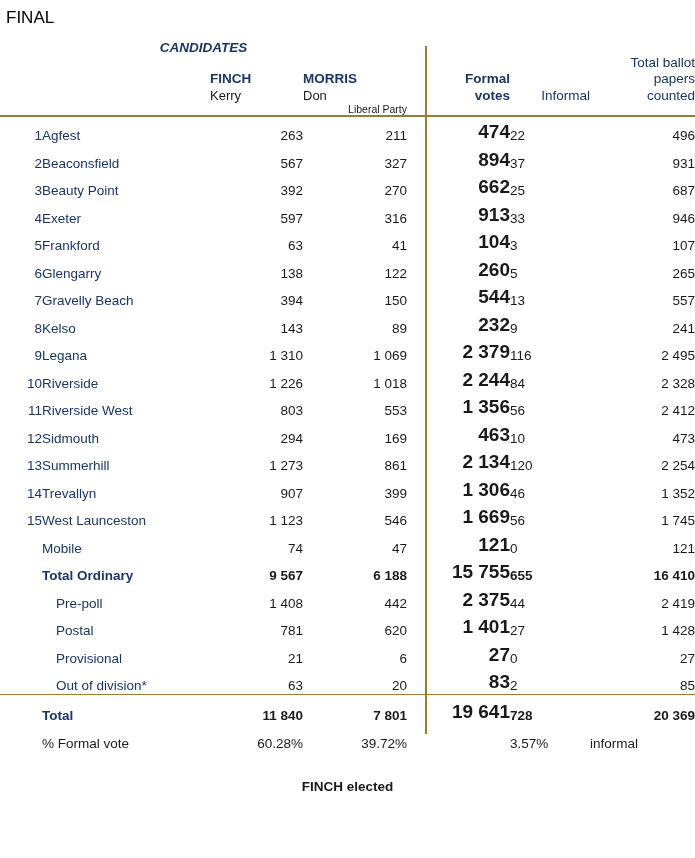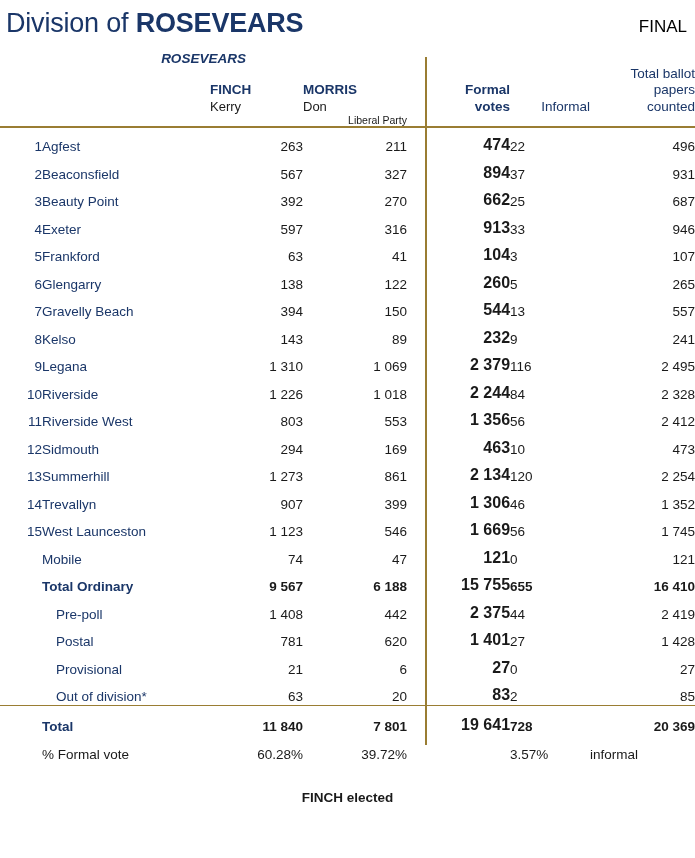--- a/index.html
+++ b/index.html
@@ -178,21 +178,21 @@
   .cell-num {
     text-align: right;
     padding-right: 8px;
     font-size: 13.5px;
     color: #1a1a1a;
   }
   .cell-num.bold { font-weight: bold; }
   .cell-formal {
     text-align: right;
     padding-right: 8px;
-    font-size: 16px;
+    font-size: 19px;
     font-weight: bold;
     color: #1a1a1a;
   }
   .cell-informal {
     text-align: left;
     padding-right: 8px;
     font-size: 13.5px;
     color: #1a1a1a;
   }
   .cell-ballots {
@@ -229,24 +229,20 @@
     font-size: 13.5px;
     font-weight: bold;
     color: #1a1a1a;
   }
 </style>
 </head>
 <body>
 
 <div class="page-head">
   <div class="title-row">
-    <div class="division-title">
-      <span class="div-of">Division of</span>
-      <span class="div-name">ROSEVEARS</span>
-    </div>
     <div class="final-badge">FINAL</div>
   </div>
 </div>
 
 <div class="sheet">
   <div class="vdiv"></div>
 
   <table class="results">
     <colgroup>
       <col class="c-num">
@@ -254,21 +250,21 @@
         <col class="c-cand1">
         <col class="c-cand2">
       <col class="c-gap">
         <col class="c-formal">
         <col class="c-inform">
         <col class="c-total">
     </colgroup>
     <tbody>
 
       <tr>
-        <td colspan="4" class="candidates-label">ROSEVEARS</td>
+        <td colspan="4" class="candidates-label">CANDIDATES</td>
         <td colspan="4"></td>
       </tr>
 
       <tr>
         <td></td>
         <td></td>
         <td class="hdr-cell">
           <div class="hdr-surname">FINCH</div>
           <div class="hdr-given">Kerry</div>
         </td>

